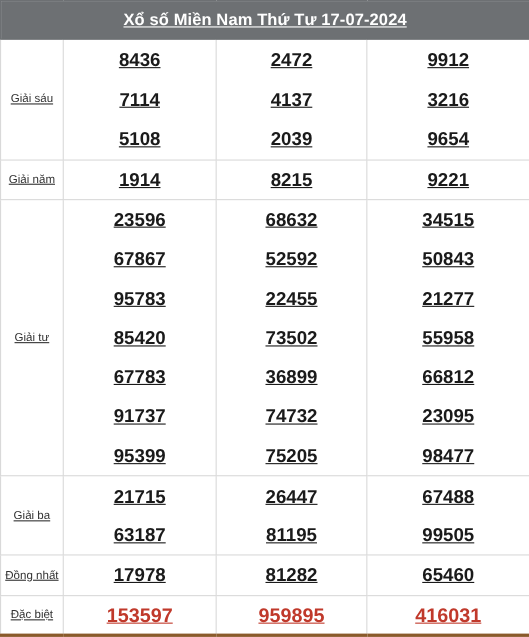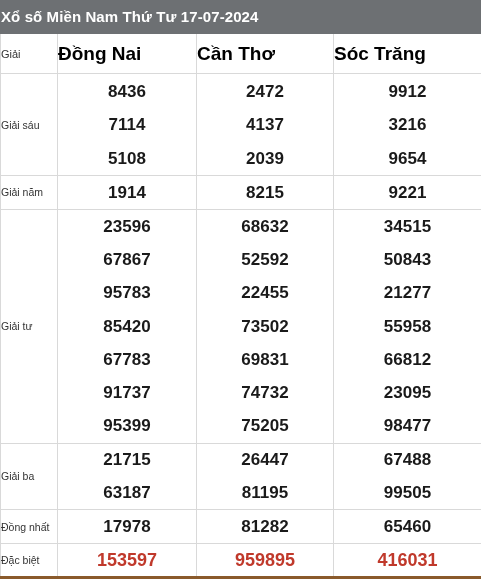--- a/index.html
+++ b/index.html
@@ -18,22 +18,23 @@
     width: 481px;
     height: 579px;
     border-collapse: collapse;
     table-layout: fixed;
     background: #ffffff;
   }
 
   #lottery-table td, #lottery-table th {
     border: 1px solid #d9d9d9;
     padding: 0;
-    text-align: left;
+    text-align: center;
     vertical-align: middle;
+    text-decoration: underline;
   }
 
   
   .title-cell {
     background: #6d7073;
     color: #ffffff;
     font-size: 15px;
     font-weight: bold;
     height: 28px;
     letter-spacing: 0.1px;
@@ -112,26 +113,20 @@
   <colgroup>
     <col class="c-label">
     <col class="c-prov">
     <col class="c-prov2">
     <col class="c-prov3">
   </colgroup>
   <tbody>
     <tr>
       <td class="title-cell" colspan="4">Xổ số Miền Nam Thứ Tư 17-07-2024</td>
     </tr>
-    <tr>
-      <td class="prov-head label-head">Giải</td>
-      <td class="prov-head">Đồng Nai</td>
-      <td class="prov-head">Cần Thơ</td>
-      <td class="prov-head">Sóc Trăng</td>
-    </tr>
 
       <tr class="r-g6">
         <td class="prize-label">Giải sáu</td>
         <td class="num">
           <div class="num-stack">
             <span>8436</span>
             <span>7114</span>
             <span>5108</span>
           </div>
         </td>
@@ -180,21 +175,21 @@
             <span>91737</span>
             <span>95399</span>
           </div>
         </td>
         <td class="num">
           <div class="num-stack">
             <span>68632</span>
             <span>52592</span>
             <span>22455</span>
             <span>73502</span>
-            <span>69831</span>
+            <span>36899</span>
             <span>74732</span>
             <span>75205</span>
           </div>
         </td>
         <td class="num">
           <div class="num-stack">
             <span>34515</span>
             <span>50843</span>
             <span>21277</span>
             <span>55958</span>

